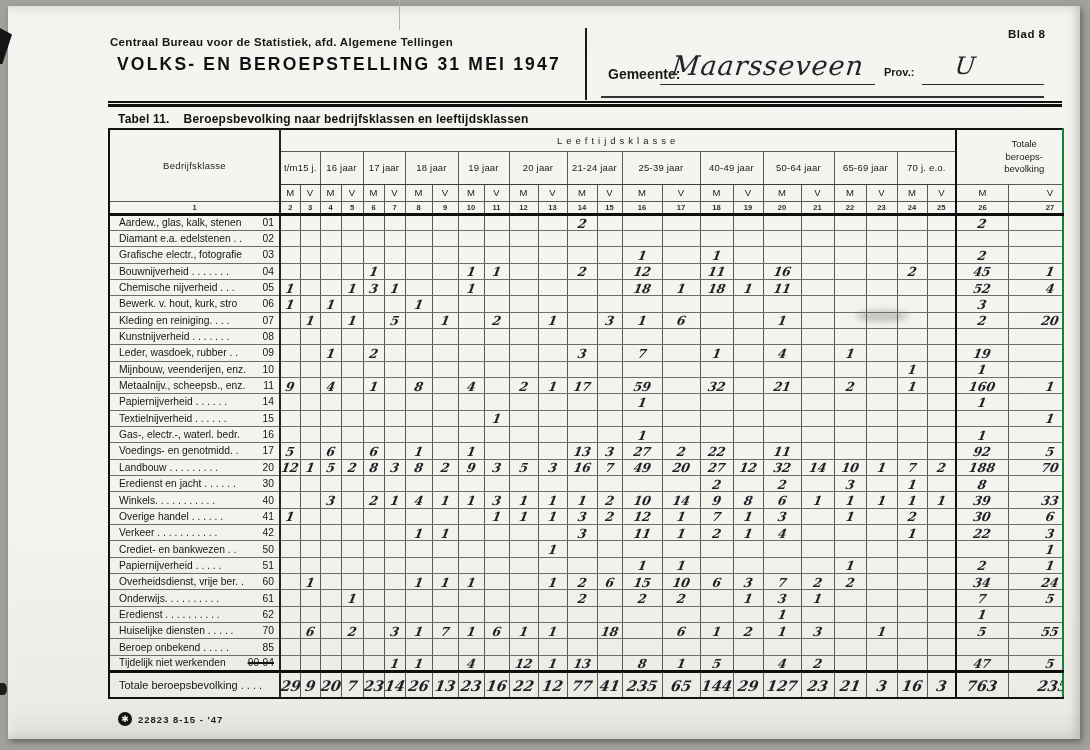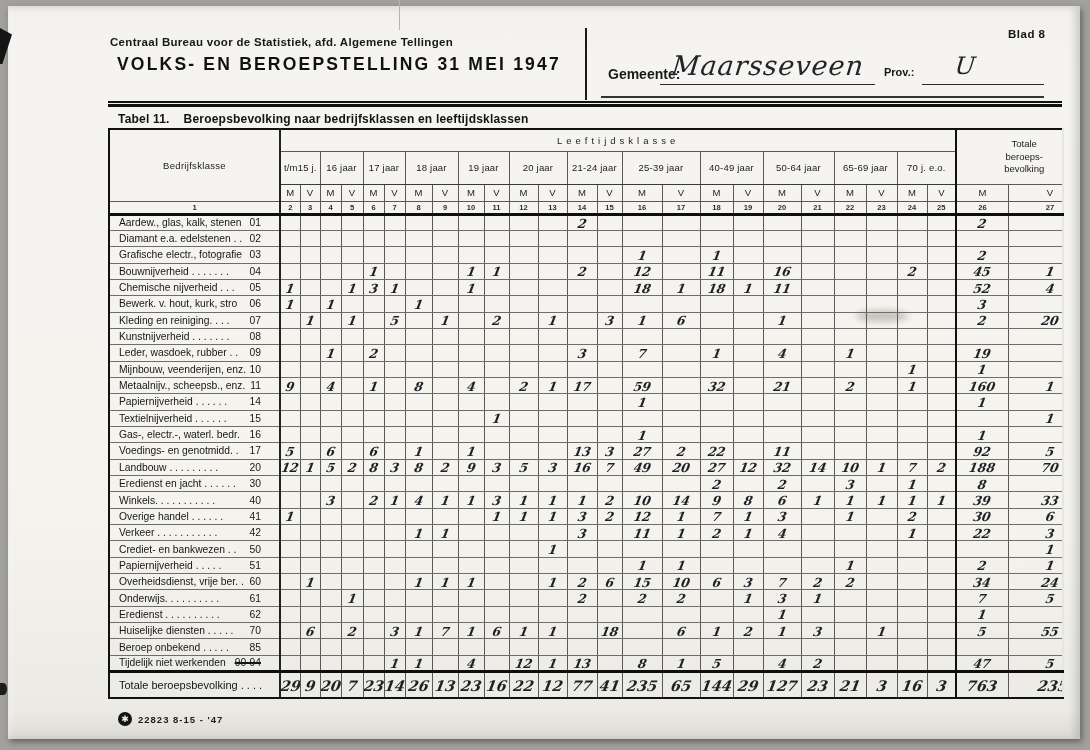--- a/index.html
+++ b/index.html
@@ -39,32 +39,32 @@
   
   #census-table { position:absolute; left:108px; top:128px; border-collapse:collapse; table-layout:fixed;
      width:954px; }
   #census-table td { border:1px solid #5a5955; font-size:9.5px; color:#1c1c1c; text-align:center;
      vertical-align:middle; overflow:hidden; white-space:nowrap; padding:0; }
   #census-table td.gl { border-left:1px solid #22221f; }
   #census-table td.mv-sep { border-left:1px solid #8b8a85; }
   #census-table .h-span td { border-bottom:1px solid #3a3a37; }
   #census-table td.col1 { border-left:2px solid #111; border-right:2px solid #22221f; }
   #census-table td.tot-l { border-left:2.5px solid #111; }
-  #census-table td.r-edge { border-right:2px solid #e5e5e5;padding-left:29px; }
+  #census-table td.r-edge { border-right:2px solid #15803d;padding-left:29px; }
   #census-table tr.numbers td { font-size:7.6px; font-weight:bold; color:#2e2e2c;
      border-bottom:3px solid #0e0e0e; height:13px; }
   #census-table tr.top-row td { border-top:2px solid #111; }
   #leeftijd-header { letter-spacing:4px; font-size:10px; }
   .agegroup { font-size:9.3px; letter-spacing:.2px; }
   .tot-head { font-size:9.3px; line-height:1.3; }
   td.bedrijf-h { font-size:10.5px; letter-spacing:.3px; }
   tbody tr { height:16.35px; }
   tbody td { border-top:1px solid #6e6d68 !important; border-bottom:1px solid #6e6d68 !important; }
   td.label-cell { text-align:left !important; }
-  .lblwrap { display:flex; justify-content:space-between; padding:0 18px 0 9px; align-items:flex-start; }
+  .lblwrap { display:flex; justify-content:space-between; padding:0 5px 0 9px; align-items:flex-start; }
   .rlabel { font-size:10.3px; color:#161616; letter-spacing:0; }
   .rcode { font-size:10.3px; color:#161616; }
   .struck { text-decoration:line-through; text-decoration-thickness:2px; }
   .hw { font-family:"DejaVu Serif", serif; font-style:italic; font-size:12.5px; font-weight:bold;
      color:#1f1f26; display:block; transform:skewX(-10deg) translateY(1px); line-height:14px; }
   tfoot tr { height:26px; }
   tfoot td { border-top:3px solid #0e0e0e !important; border-bottom:2.5px solid #111 !important; }
   tfoot .hw { font-size:14.5px; }
   tfoot .rlabel { font-size:11px; }
   

